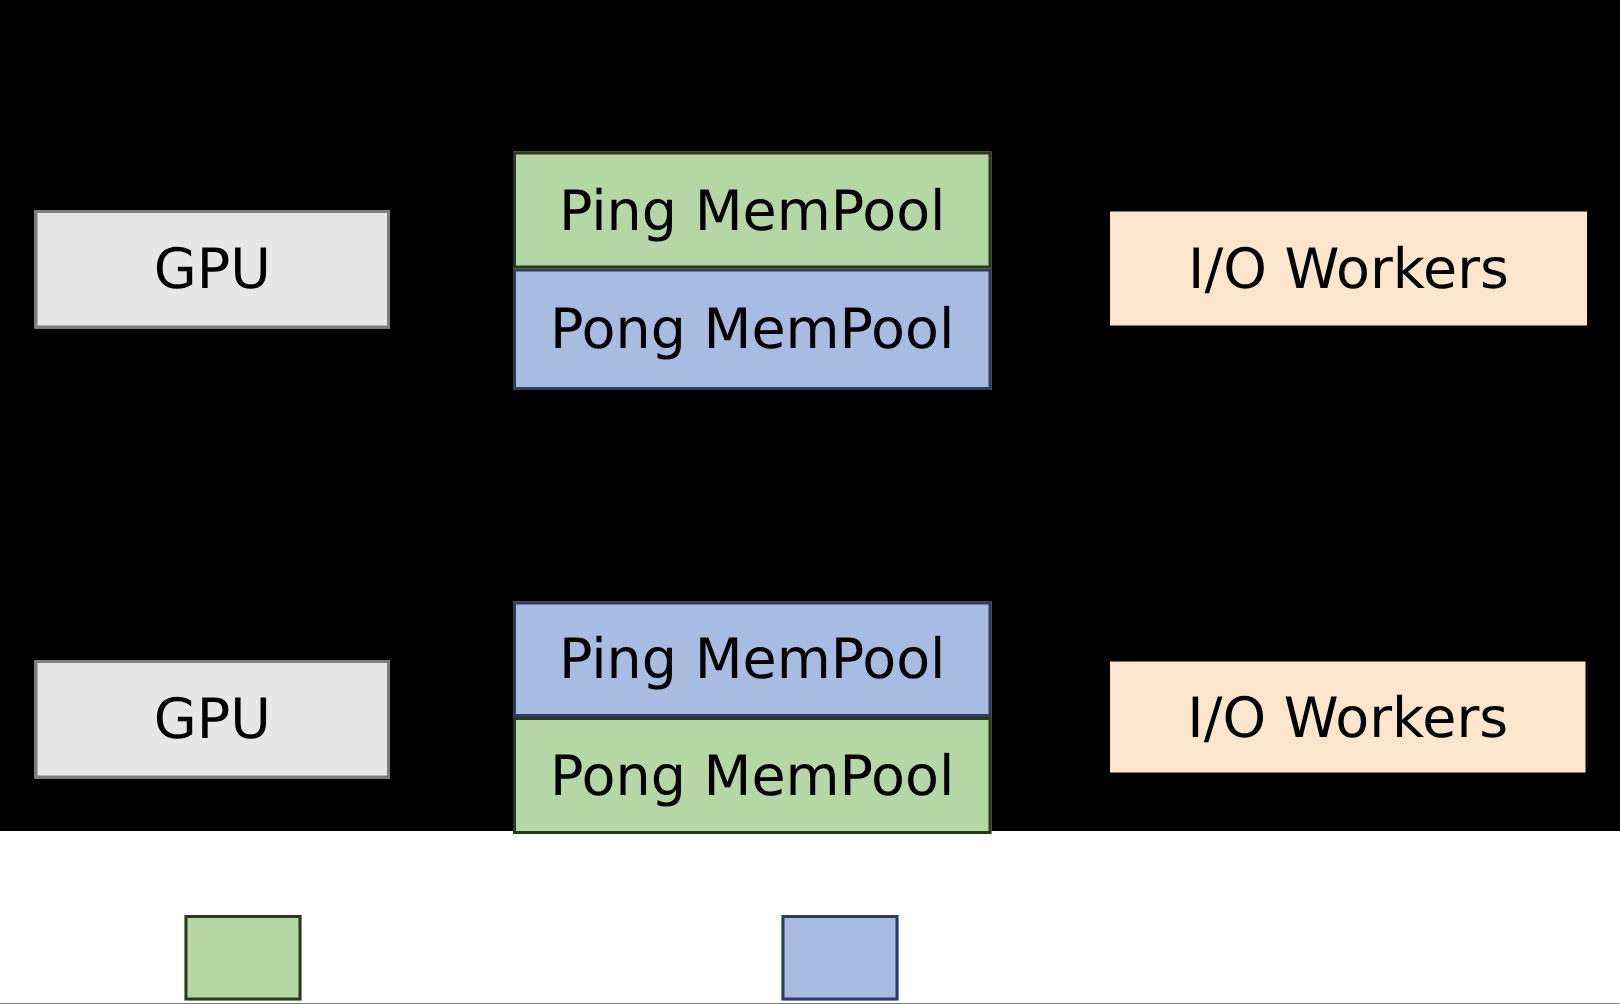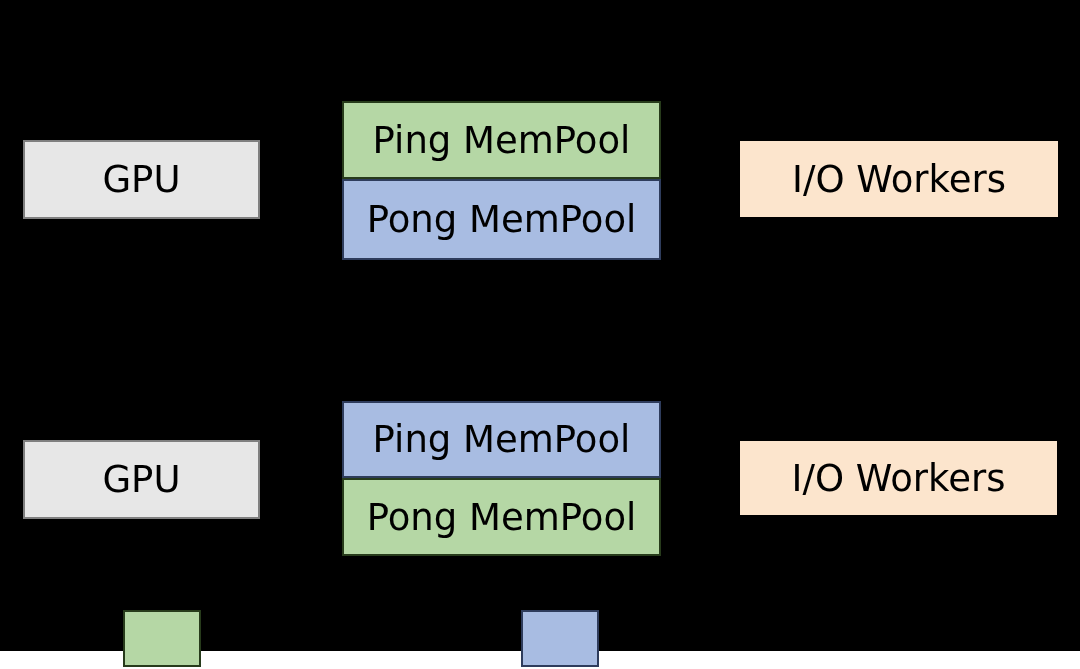--- a/index.html
+++ b/index.html
@@ -10,21 +10,21 @@
     width: 1080px;
     height: 669px;
     position: relative;
     overflow: hidden;
     font-family: "DejaVu Sans", sans-serif;
   }
   .stage {
     position: absolute;
     left: 0; top: 0;
     width: 1080px;
-    height: 651px;
+    height: 554px;
   }
   .box {
     position: absolute;
     box-sizing: border-box;
     display: flex;
     align-items: center;
     justify-content: center;
     font-size: 37px;
     line-height: 1;
     white-space: nowrap;

